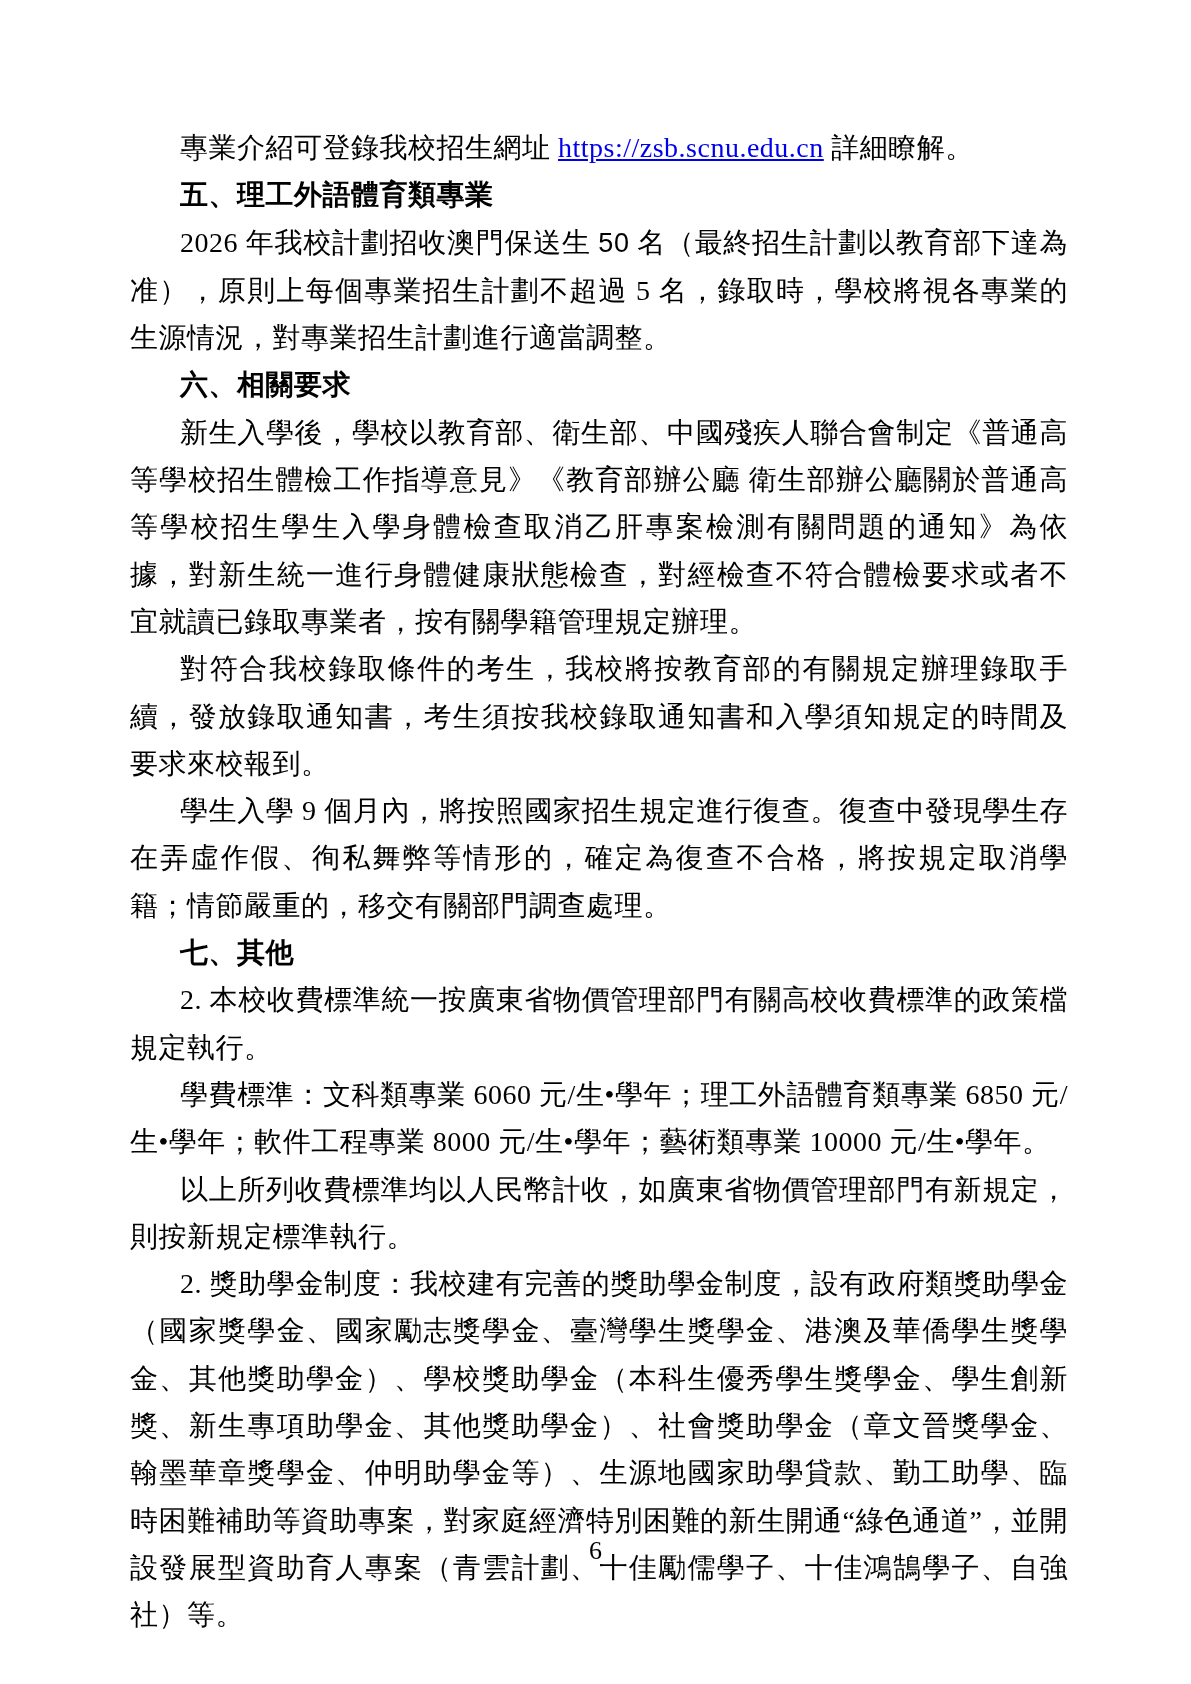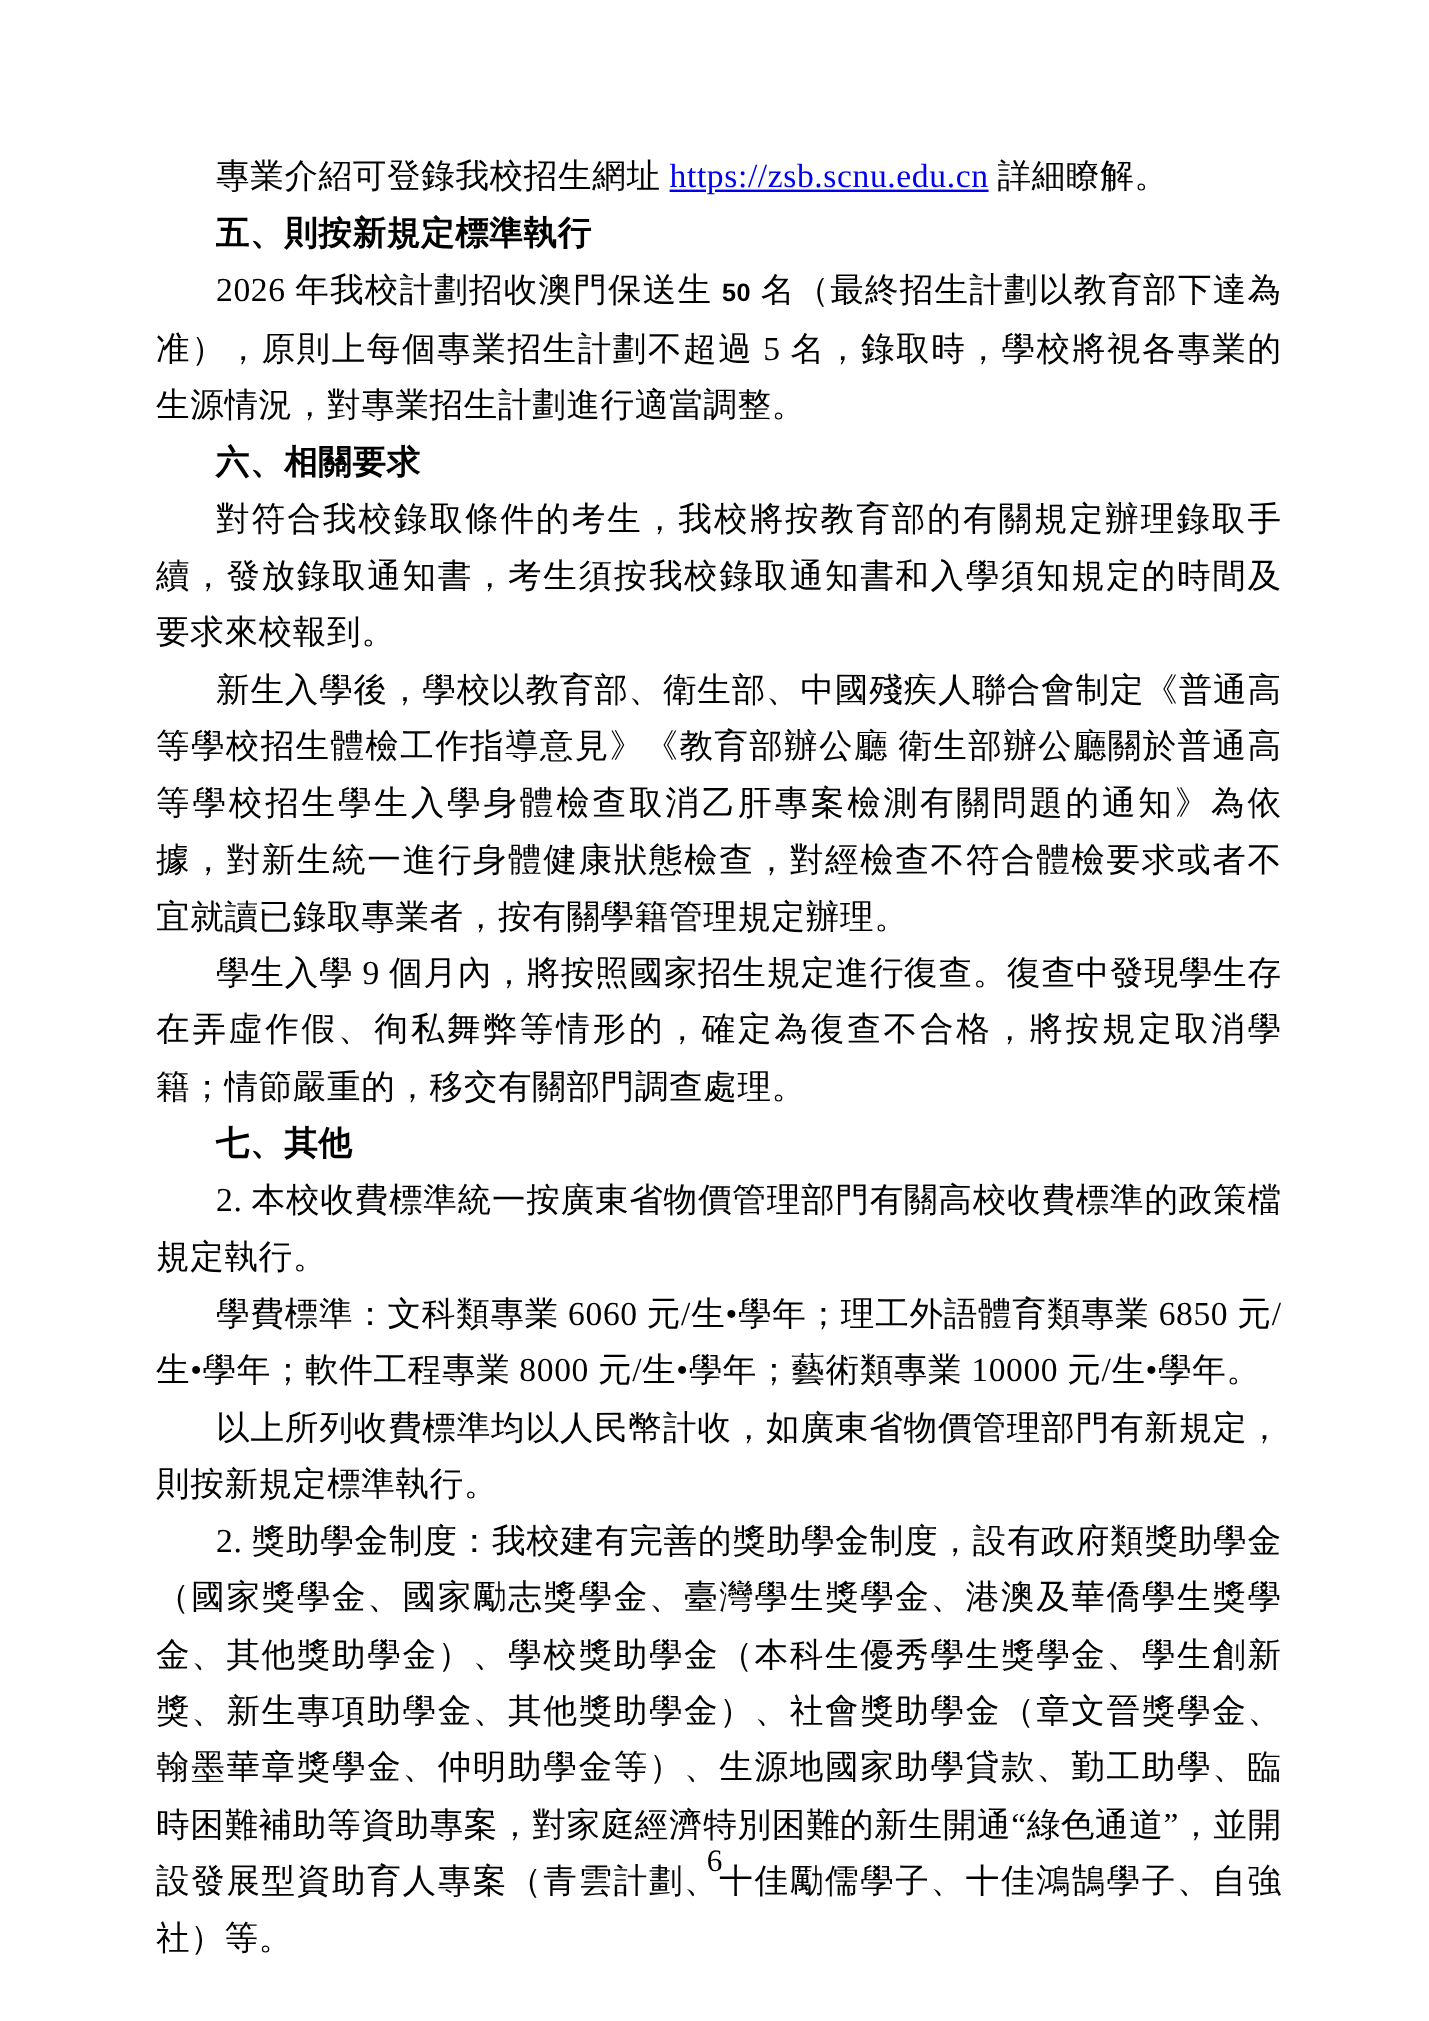--- a/index.html
+++ b/index.html
@@ -40,51 +40,51 @@
     margin: 0;
     text-indent: 50px;
     font-weight: bold;
   }
   .hyperlink {
     color: #0000ee;
     text-decoration: underline;
     cursor: pointer;
   }
   .bold-num {
-    font-weight: bold;
+    font-weight: normal;
     font-family: "Liberation Sans", "DejaVu Sans", sans-serif;
-    font-size: 21px;
+    font-size: 27px;
   }
   .page-number {
     position: absolute;
     top: 1536px;
     left: 0;
     width: 100%;
     text-align: center;
     font-size: 26px;
     line-height: 30px;
   }
 </style>
 </head>
 <body>
 
 <div class="page">
   <div class="content">
 
     <p class="para"><span>專業介紹可登錄我校招生網址 </span><a class="hyperlink">https://zsb.scnu.edu.cn</a><span> 詳細瞭解。</span></p>
 
-    <p class="heading">五、則按新規定標準執行</p>
+    <p class="heading">五、理工外語體育類專業</p>
 
     <p class="para"><span>2026 年我校計劃招收澳門保送生 </span><span class="bold-num">50</span><span> 名（最終招生計劃以教育部下達為准），原則上每個專業招生計劃不超過 5 名，錄取時，學校將視各專業的生源情況，對專業招生計劃進行適當調整。</span></p>
 
     <p class="heading">六、相關要求</p>
 
+    <p class="para">新生入學後，學校以教育部、衛生部、中國殘疾人聯合會制定《普通高等學校招生體檢工作指導意見》《教育部辦公廳 衛生部辦公廳關於普通高等學校招生學生入學身體檢查取消乙肝專案檢測有關問題的通知》為依據，對新生統一進行身體健康狀態檢查，對經檢查不符合體檢要求或者不宜就讀已錄取專業者，按有關學籍管理規定辦理。</p>
+
     <p class="para">對符合我校錄取條件的考生，我校將按教育部的有關規定辦理錄取手續，發放錄取通知書，考生須按我校錄取通知書和入學須知規定的時間及要求來校報到。</p>
-
-    <p class="para">新生入學後，學校以教育部、衛生部、中國殘疾人聯合會制定《普通高等學校招生體檢工作指導意見》《教育部辦公廳 衛生部辦公廳關於普通高等學校招生學生入學身體檢查取消乙肝專案檢測有關問題的通知》為依據，對新生統一進行身體健康狀態檢查，對經檢查不符合體檢要求或者不宜就讀已錄取專業者，按有關學籍管理規定辦理。</p>
 
     <p class="para">學生入學 9 個月內，將按照國家招生規定進行復查。復查中發現學生存在弄虛作假、徇私舞弊等情形的，確定為復查不合格，將按規定取消學籍；情節嚴重的，移交有關部門調查處理。</p>
 
     <p class="heading">七、其他</p>
 
     <p class="para">2. 本校收費標準統一按廣東省物價管理部門有關高校收費標準的政策檔規定執行。</p>
 
     <p class="para">學費標準：文科類專業 6060 元/生•學年；理工外語體育類專業 6850 元/生•學年；軟件工程專業 8000 元/生•學年；藝術類專業 10000 元/生•學年。</p>
 
 

